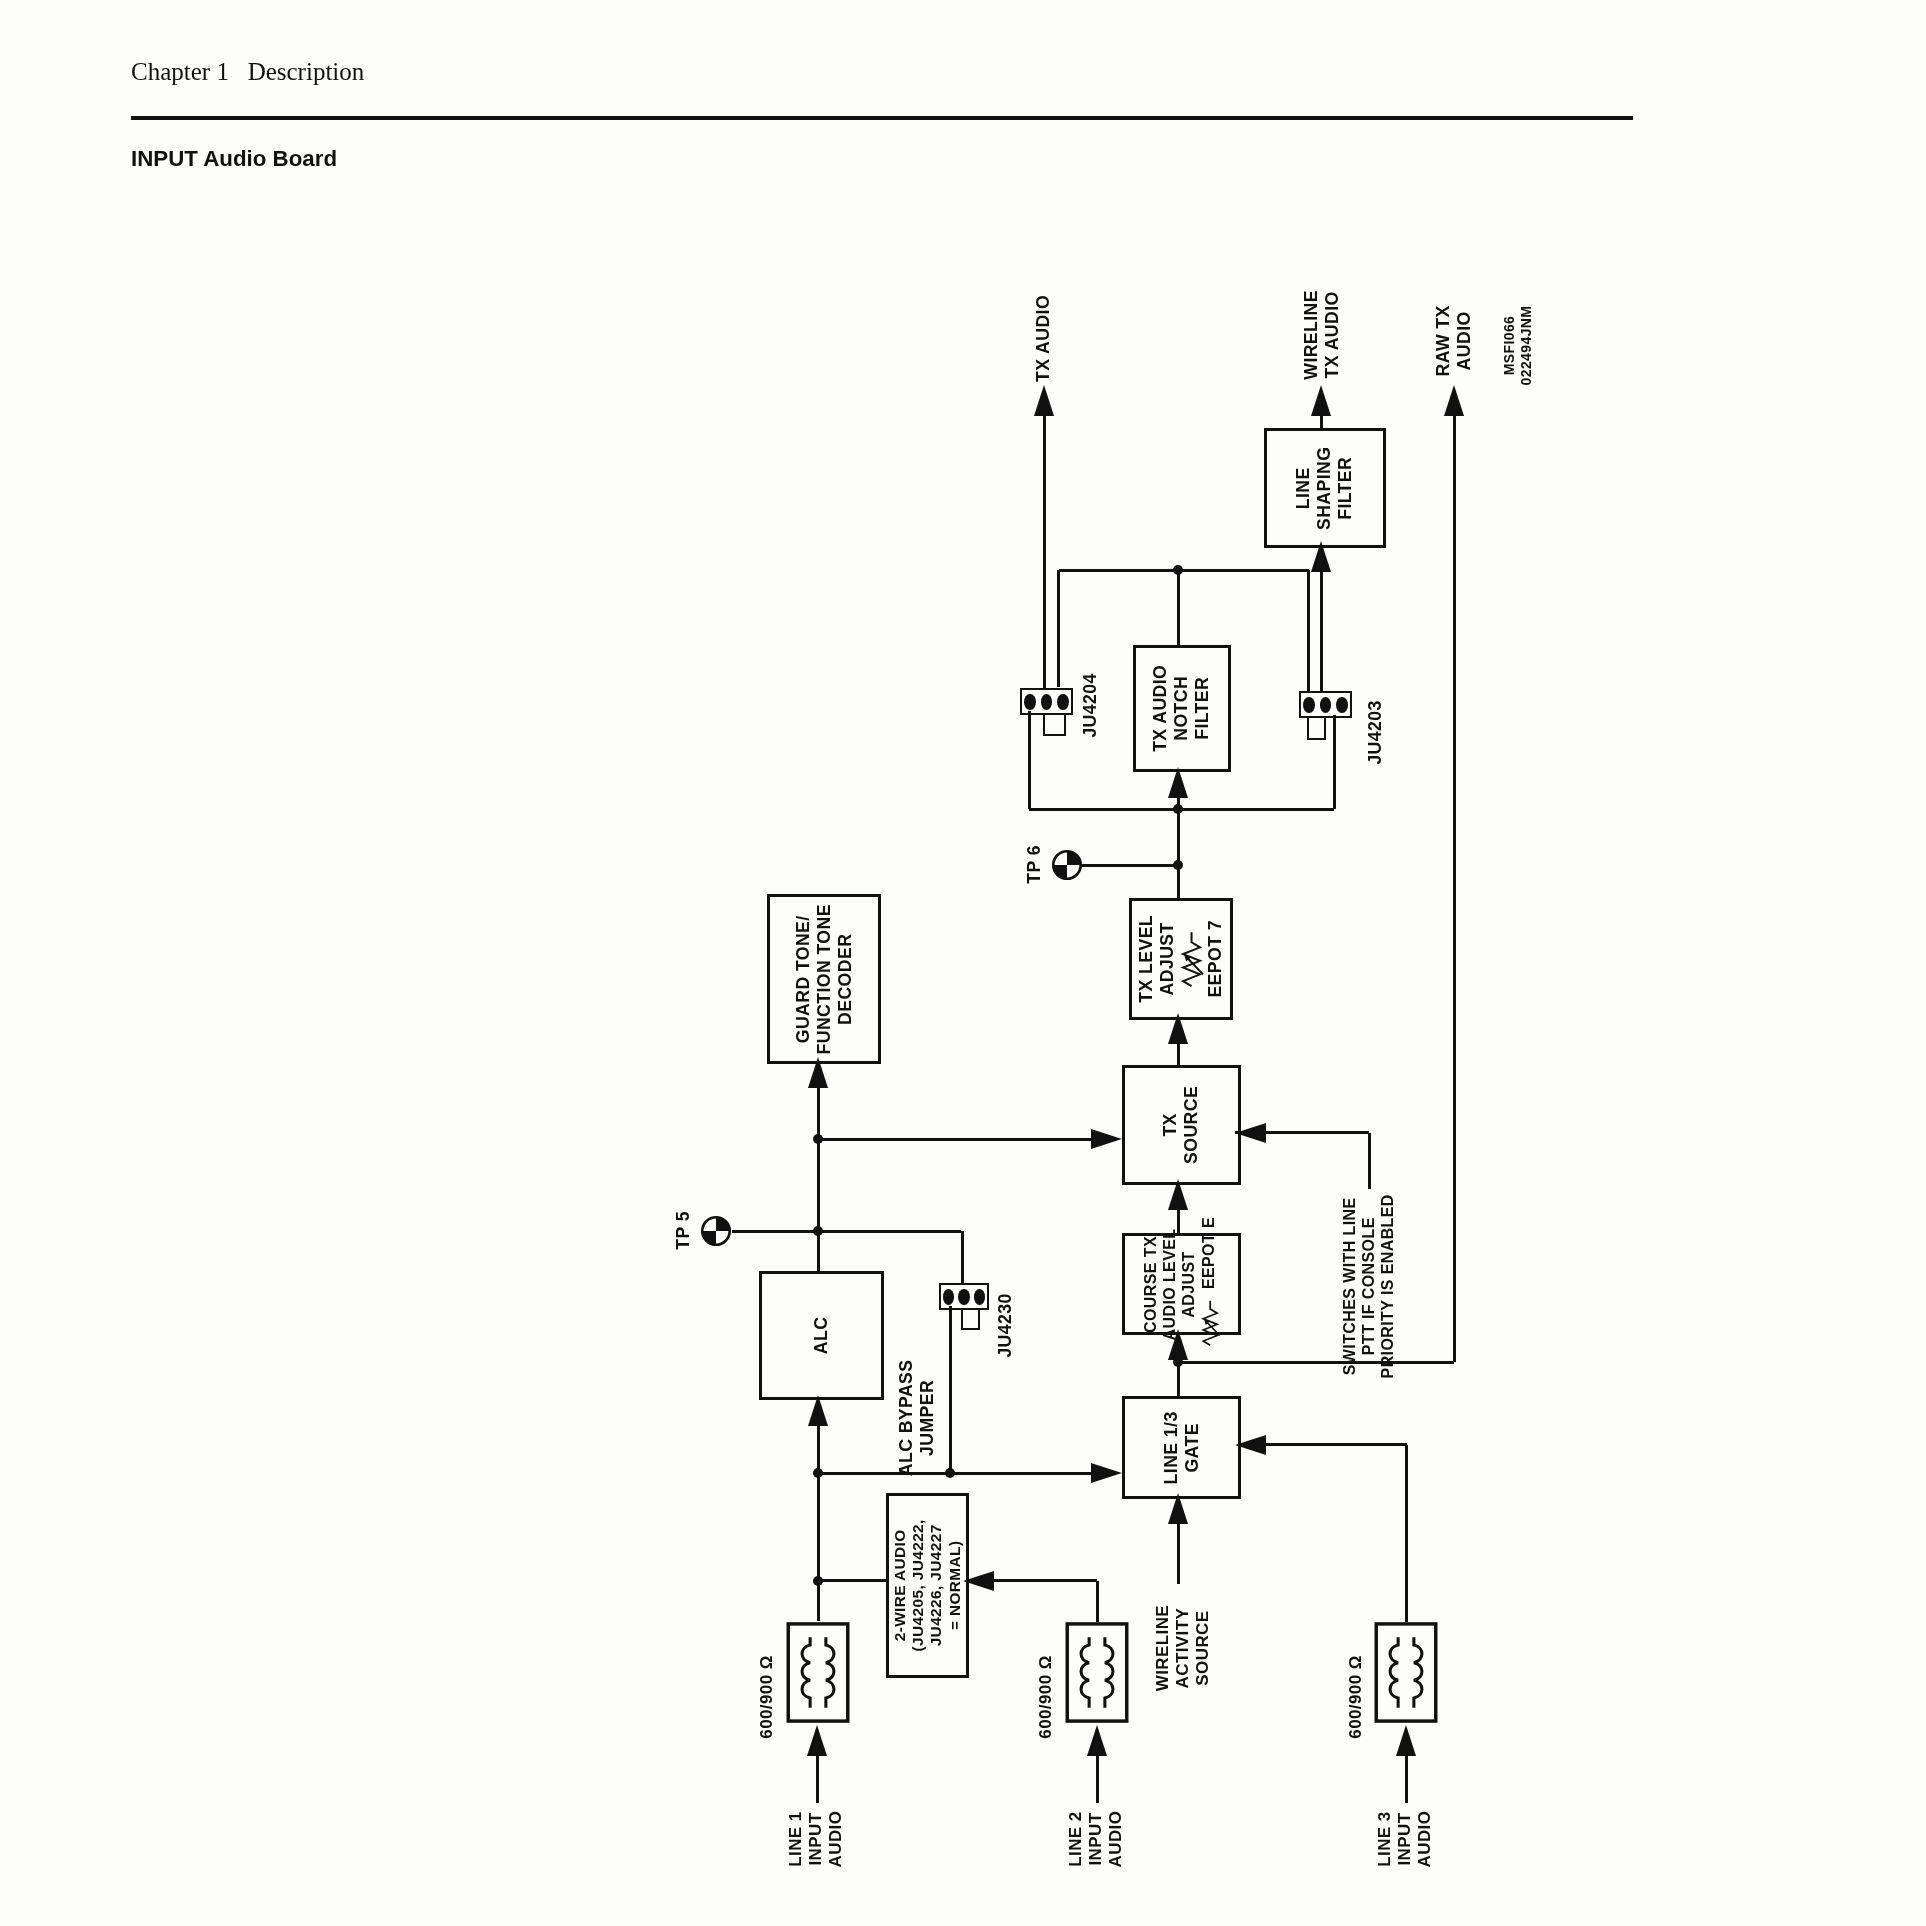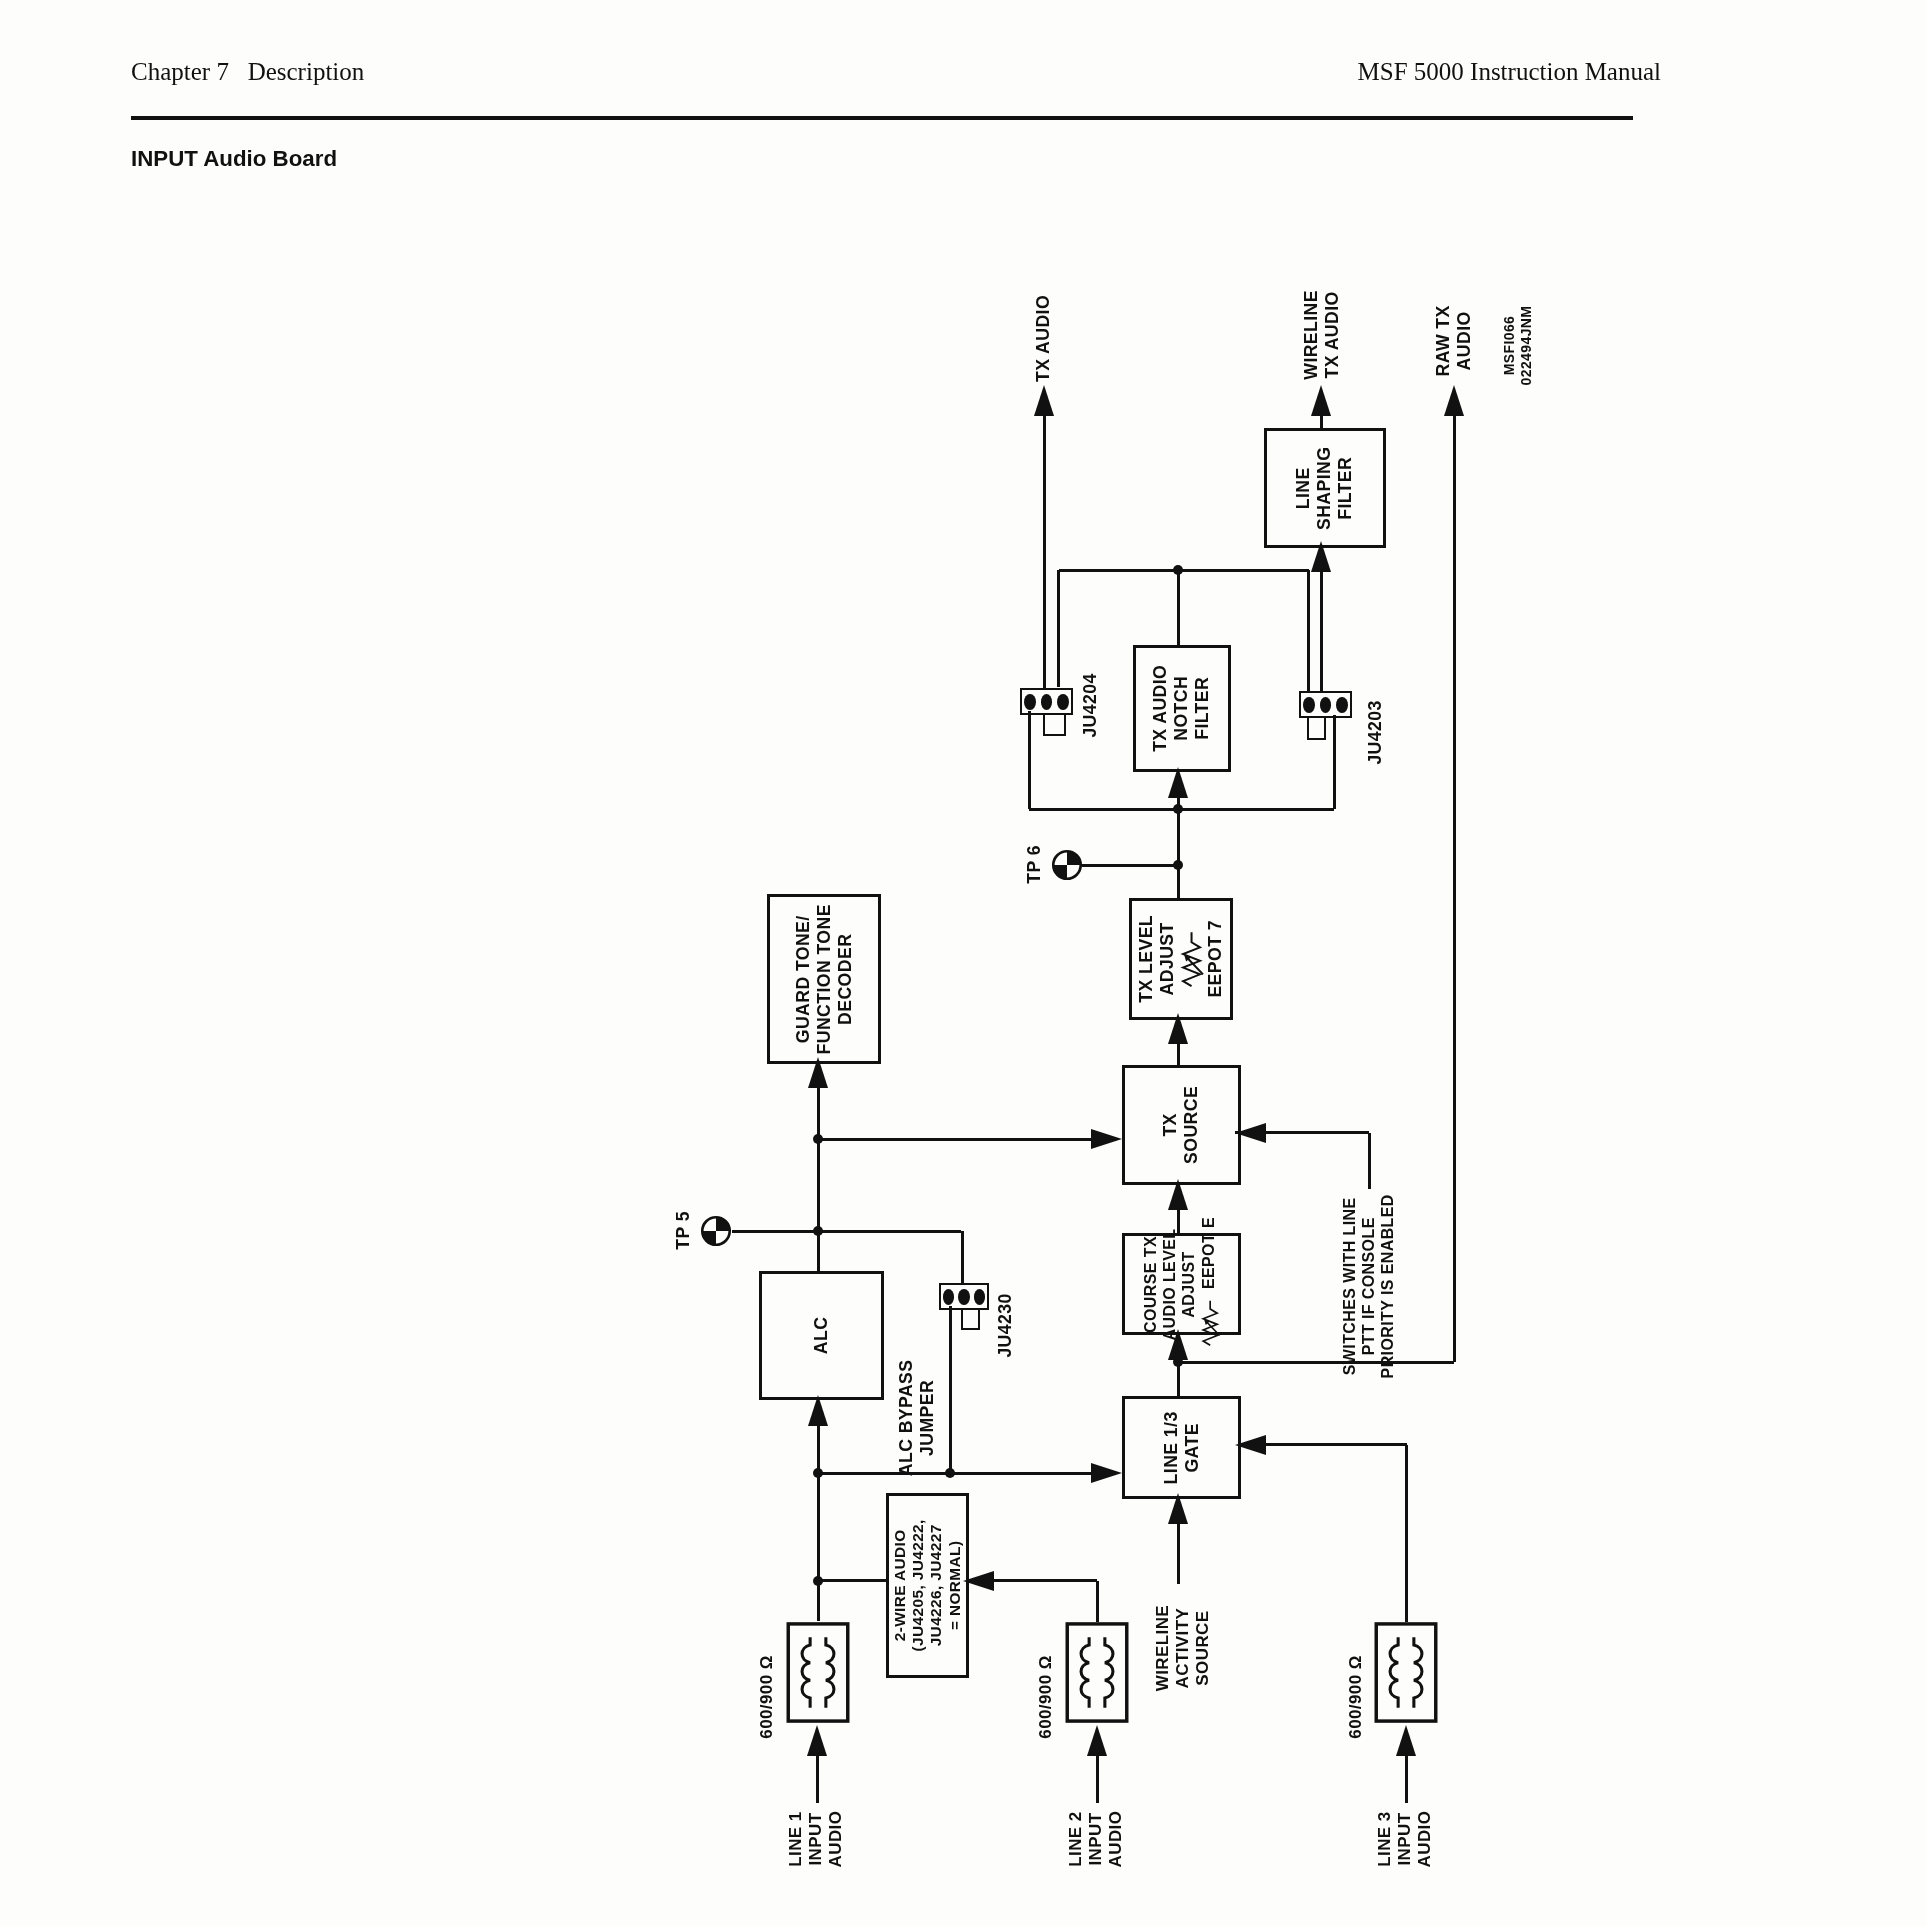--- a/index.html
+++ b/index.html
@@ -24,22 +24,21 @@
   .jmp{position:absolute;border:2.7px solid #111;display:flex;align-items:center;justify-content:space-around;background:#fdfdfb;}
   .pin{width:11.6px;height:16px;background:#111;border-radius:50%;}
   .uloop{position:absolute;border:2.7px solid #111;border-top:none;}
   .hdr-rule{position:absolute;background:#111;}
 </style>
 </head>
 <body>
 
 <div id="page">
 
-  <div class="abs serif" style="left:131px;top:58px;font-size:25px;white-space:pre;">Chapter 7   Description</div>
-  <div class="abs serif" style="left:1079px;top:58px;width:582px;text-align:right;font-size:25px;">MSF 5000 Instruction Manual</div>
+  <div class="abs serif" style="left:131px;top:58px;font-size:25px;white-space:pre;">Chapter 1   Description</div>
   <div class="hdr-rule" style="left:131px;top:116px;width:1502px;height:3.5px;"></div>
   <div class="abs" style="left:131px;top:146px;font-size:22.3px;font-weight:700;">INPUT Audio Board</div>
 
   <div class="abs" style="left:0;top:0;width:1938px;height:2003px;">
 
     <div class="vlabel" style="left:1021px;top:293px;width:46px;height:91px;">
       <div class="rot">TX AUDIO</div>
       </div>
     <div class="vlabel" style="left:1291px;top:287px;width:62px;height:96px;">
       <div class="rot"><span>WIRELINE</span><br><span>TX AUDIO</span></div>

